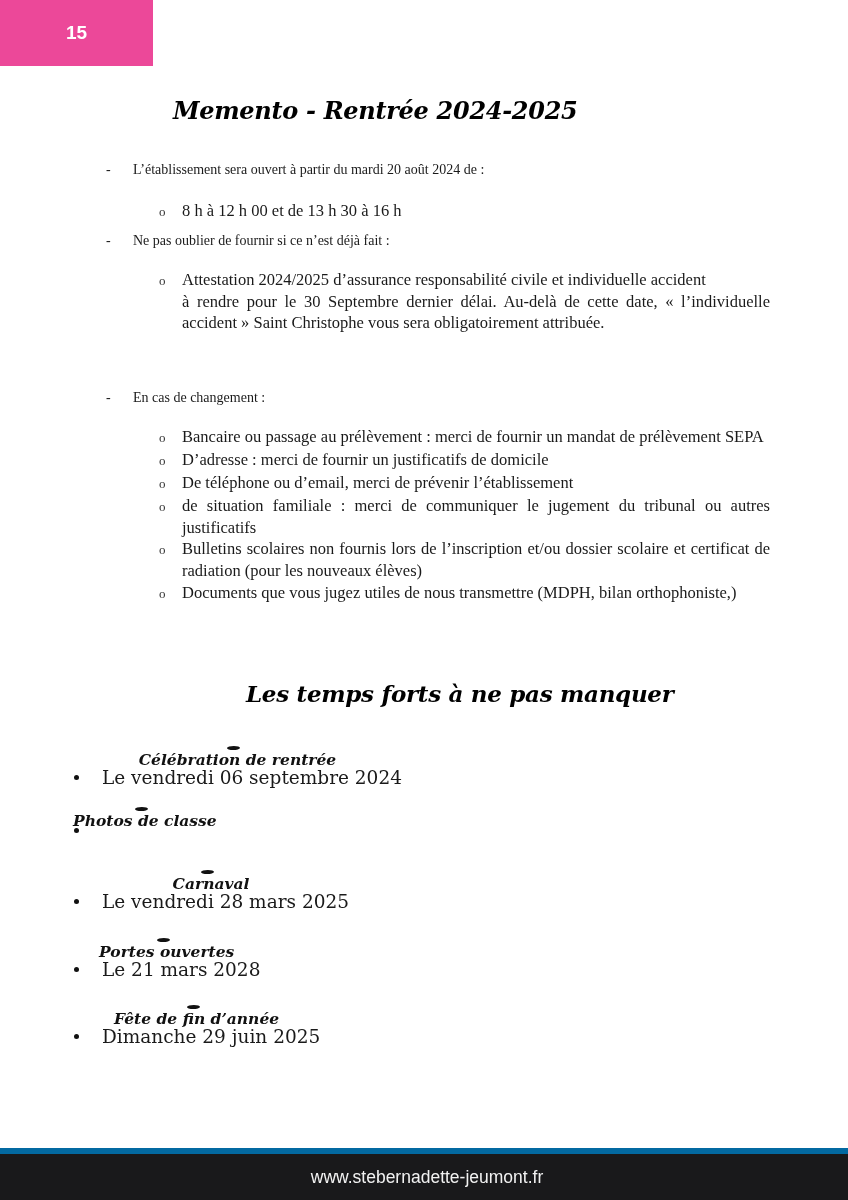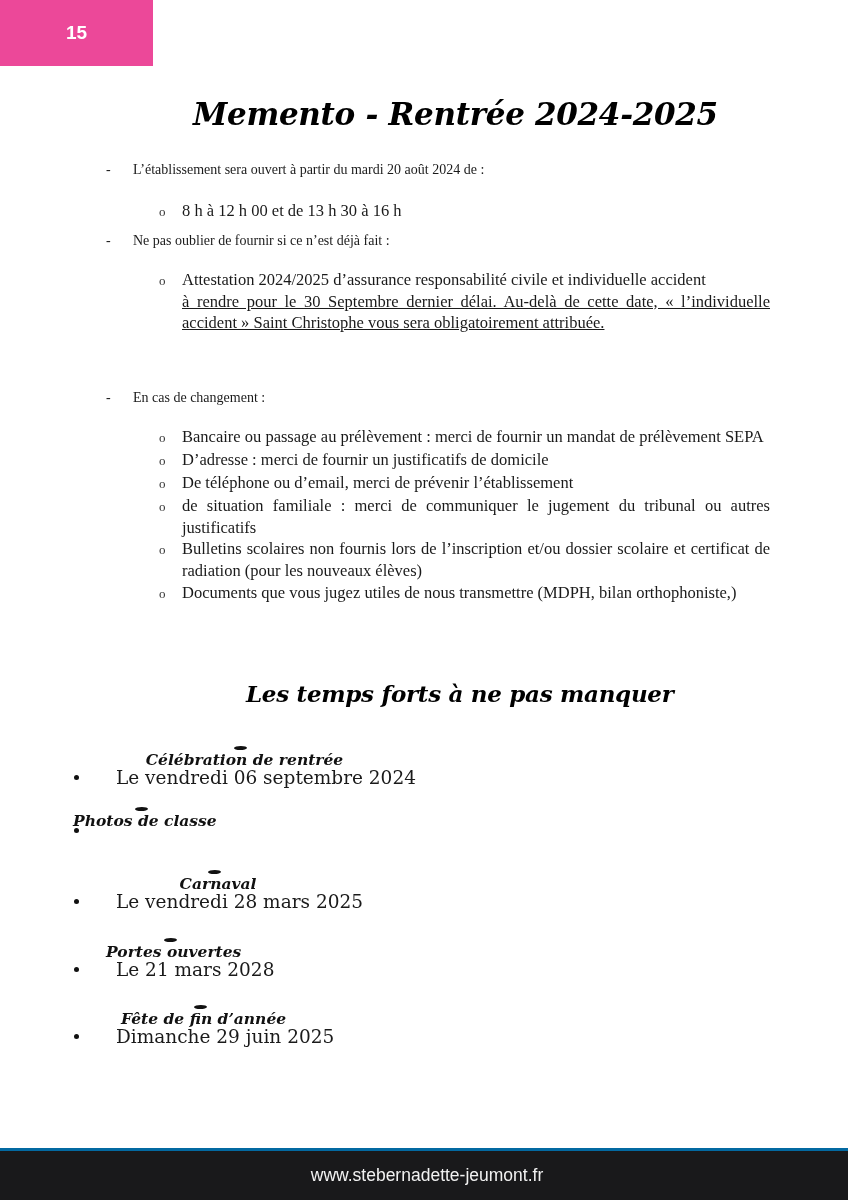--- a/index.html
+++ b/index.html
@@ -10,45 +10,45 @@
     position: absolute; left: 0; top: 0; width: 153px; height: 66px;
     background: #ec4899; color: #ffffff;
     font-family: "Liberation Sans", sans-serif; font-size: 19px; font-weight: bold;
     display: flex; align-items: center; justify-content: center;
   }
 
   .script-title {
     position: absolute; font-family: "DejaVu Serif", serif; font-style: italic; font-weight: bold;
     color: #000; letter-spacing: -0.3px;
   }
-  .title-main { left: 193px; top: 96px; font-size: 31px; }
+  .title-main { left: 173px; top: 96px; font-size: 24px; }
   .title-second { left: 246px; top: 680px; font-size: 23px; }
 
   .dash-item {
     position: absolute; left: 106px; font-family: "Liberation Serif", serif;
     font-size: 14px; color: #1a1a1a; white-space: nowrap;
   }
   .dash-item .dash { display: inline-block; width: 27px; }
   .sub-list { position: absolute; left: 158px; width: 612px; font-family: "Liberation Serif", serif; font-size: 16.5px; line-height: 21.7px; color: #1a1a1a; }
   .sub-item { display: flex; }
   .sub-item .circ { width: 24px; flex: 0 0 24px; font-size: 13px; line-height: 23px; padding-left: 1px; color: #333; }
   .sub-item .txt { flex: 1; text-align: justify; }
 
   .event { position: absolute; left: 73px; }
   .event-title {
     font-family: "DejaVu Serif", serif; font-style: italic; font-weight: bold; font-size: 15.5px; color: #111;
     display: flex; align-items: center; height: 20px; flex-direction: column;
   }
   .event-title .ring { display:inline-block; width: 13px; height: 14px; border: 2px solid #111; border-radius: 50%; margin-right: 7px; transform: skewX(-10deg); }
-  .event-date { display: flex; align-items: center; font-family: "DejaVu Serif", serif; font-size: 18.5px; color: #1a1a1a; margin-top: 1px; gap: 14px; }
+  .event-date { display: flex; align-items: center; font-family: "DejaVu Serif", serif; font-size: 18.5px; color: #1a1a1a; margin-top: 1px; }
   .event-date .dot { width: 5px; height: 5px; background: #111; border-radius: 50%; margin-left: 1px; margin-right: 23px; }
 
   .footer {
     position: absolute; left: 0; top: 1148px; width: 848px; height: 52px;
-    background: #19191b; border-top: 3px solid #0369a1;
+    background: #19191b; border-top: 6px solid #0369a1;
     color: #f2f2f2; font-family: "Liberation Sans", sans-serif; font-size: 17.5px;
     display: flex; align-items: center; justify-content: center; padding-left: 6px;
   }
 </style>
 </head>
 <body>
 
 <div class="page-badge">
   <span>15</span>
 </div>
@@ -66,21 +66,21 @@
 </div>
 
 <div class="dash-item" style="top:233px;">
   <span class="dash">-</span><span>Ne pas oublier de fournir si ce n’est déjà fait :</span>
 </div>
 <div class="sub-list" style="top:269px;">
   <div class="sub-item">
     <span class="circ">o</span>
     <span class="txt" style="text-align:left;">
       <span>Attestation 2024/2025 d’assurance responsabilité civile et individuelle accident</span><br>
-      <span style="display:block;text-align:justify;text-align-last:left;text-decoration:underline;">à rendre pour le 30 Septembre dernier délai. Au-delà de cette date, « l’individuelle accident » Saint Christophe vous sera obligatoirement attribuée.</span>
+      <span style="display:block;text-align:justify;text-align-last:left;">à rendre pour le 30 Septembre dernier délai. Au-delà de cette date, « l’individuelle accident » Saint Christophe vous sera obligatoirement attribuée.</span>
     </span>
   </div>
 </div>
 
 <div class="dash-item" style="top:390px;">
   <span class="dash">-</span><span>En cas de changement :</span>
 </div>
 <div class="sub-list" style="top:426px;">
   <div class="sub-item">
     <span class="circ">o</span>

